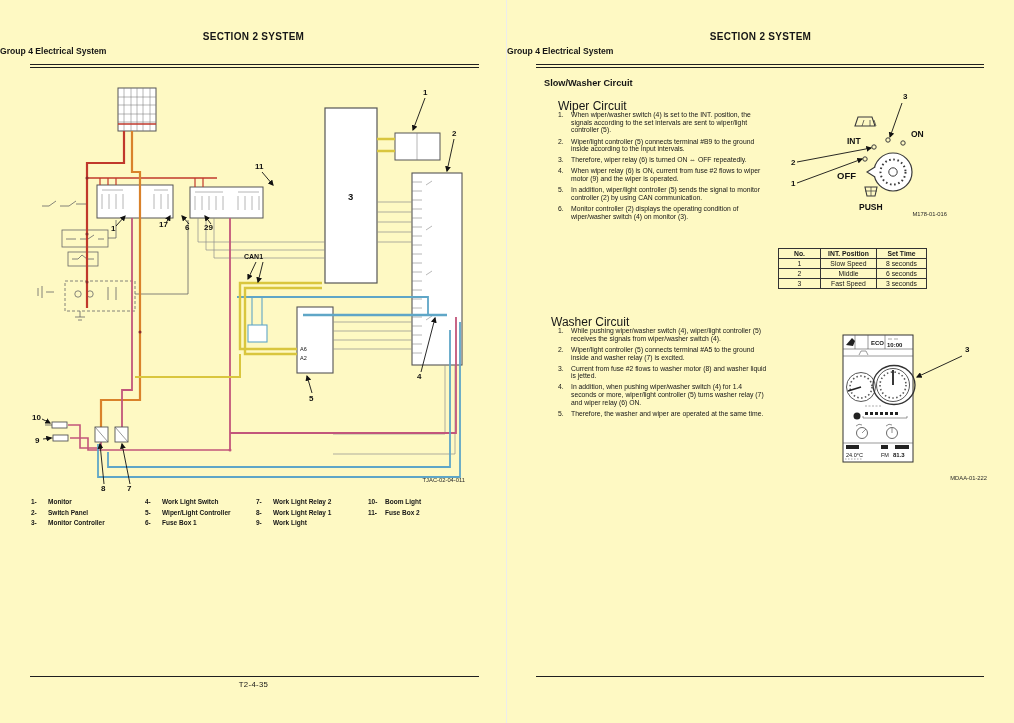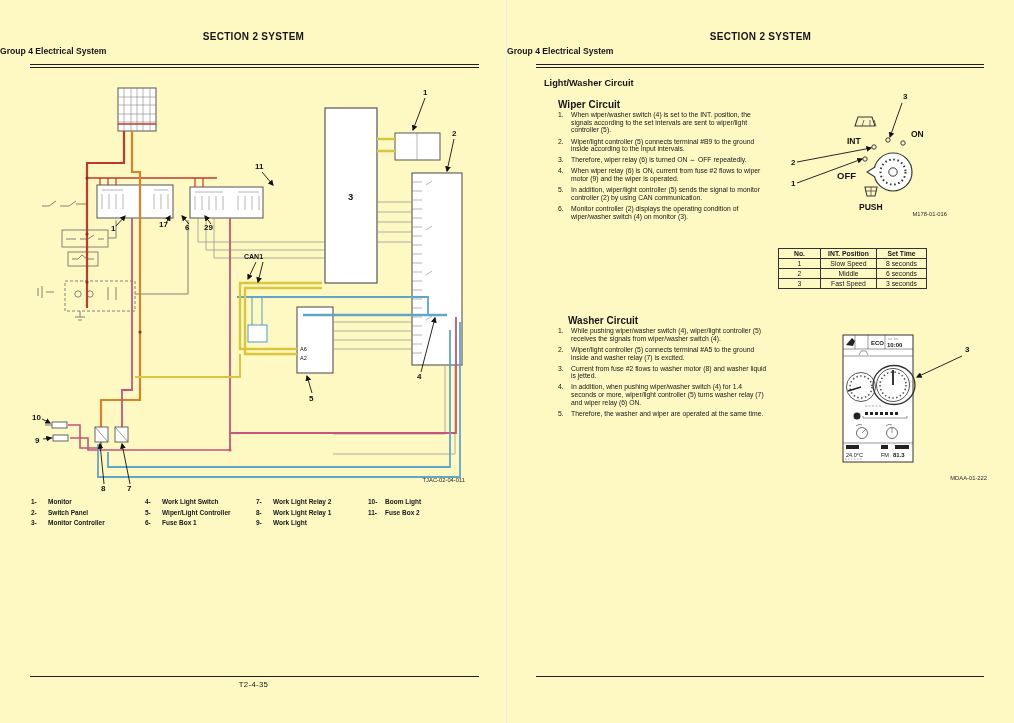--- a/index.html
+++ b/index.html
@@ -11,21 +11,21 @@
   .seam{position:absolute;left:506px;top:0;width:1px;height:723px;background:#ececec;}
   .hdr1{position:absolute;top:31px;left:0;right:0;text-align:center;font-size:10px;font-weight:700;letter-spacing:.3px;}
   .hdr2{position:absolute;top:46px;left:0;right:0;font-size:8.6px;font-weight:700;}
   .dblrule{position:absolute;top:64px;height:4px;border-top:1.3px solid #1f1f1f;border-bottom:1.3px solid #1f1f1f;}
   #pageL .dblrule{left:30px;width:449px;} #pageR .dblrule{left:29px;width:448px;}
   .footrule{position:absolute;top:676px;border-top:1.1px solid #1f1f1f;}
   #pageL .footrule{left:30px;width:449px;} #pageR .footrule{left:29px;width:448px;}
   .pageno{position:absolute;top:680px;left:0;right:0;text-align:center;font-size:7.8px;font-weight:400;letter-spacing:.3px;}
   
   .rtitle{position:absolute;left:37px;top:78px;font-size:9.2px;font-weight:700;}
-  .subhead{position:absolute;font-size:10px;font-weight:700;}
+  .subhead{position:absolute;font-size:12px;font-weight:400;}
   ol.man{list-style:none;counter-reset:li;margin:0;padding:0;position:absolute;width:209px;
          font-size:6.8px;line-height:7.7px;}
   ol.man li{counter-increment:li;position:relative;padding-left:13px;margin-bottom:3.4px;}
   ol.man li::before{content:counter(li) ".";position:absolute;left:0;}
   
   .itbl{position:absolute;left:271px;top:248px;border-collapse:collapse;
         border-top:1.8px solid #222;border-bottom:1.8px solid #222;font-size:6.8px;}
   .itbl th,.itbl td{border:1px solid #333;text-align:center;padding:1px 3px;height:9px;font-weight:400;}
   .itbl th{font-weight:700;}
   .itbl .c1{width:42px;} .itbl .c2{width:56px;} .itbl .c3{width:50px;}
@@ -230,33 +230,33 @@
 
     <div class="footrule"></div>
     <div class="pageno">T2-4-35</div>
   </div>
 
   <div class="page" id="pageR">
     <div class="hdr1">SECTION 2 SYSTEM</div>
     <div class="hdr2">Group 4 Electrical System</div>
     <div class="dblrule"></div>
 
-    <div class="rtitle">Light/Washer Circuit</div>
+    <div class="rtitle">Slow/Washer Circuit</div>
 
     <div class="subhead" style="left:51px;top:99px">Wiper Circuit</div>
     <ol class="man" style="left:51px;top:111px">
       <li>When wiper/washer switch (4) is set to the INT. position, the signals according to the set intervals are sent to wiper/light controller (5).</li>
       <li>Wiper/light controller (5) connects terminal #B9 to the ground inside according to the input intervals.</li>
       <li>Therefore, wiper relay (6) is turned ON ⇔ OFF repeatedly.</li>
       <li>When wiper relay (6) is ON, current from fuse #2 flows to wiper motor (9) and the wiper is operated.</li>
       <li>In addition, wiper/light controller (5) sends the signal to monitor controller (2) by using CAN communication.</li>
       <li>Monitor controller (2) displays the operating condition of wiper/washer switch (4) on monitor (3).</li>
     </ol>
 
-    <div class="subhead" style="left:61px;top:315px">Washer Circuit</div>
+    <div class="subhead" style="left:44px;top:315px">Washer Circuit</div>
     <ol class="man" style="left:51px;top:327px">
       <li>While pushing wiper/washer switch (4), wiper/light controller (5) receives the signals from wiper/washer switch (4).</li>
       <li>Wiper/light controller (5) connects terminal #A5 to the ground inside and washer relay (7) is excited.</li>
       <li>Current from fuse #2 flows to washer motor (8) and washer liquid is jetted.</li>
       <li>In addition, when pushing wiper/washer switch (4) for 1.4 seconds or more, wiper/light controller (5) turns washer relay (7) and wiper relay (6) ON.</li>
       <li>Therefore, the washer and wiper are operated at the same time.</li>
     </ol>
 
     <svg style="position:absolute;left:278px;top:88px" width="175" height="135" viewBox="0 0 175 135">
       <defs>

